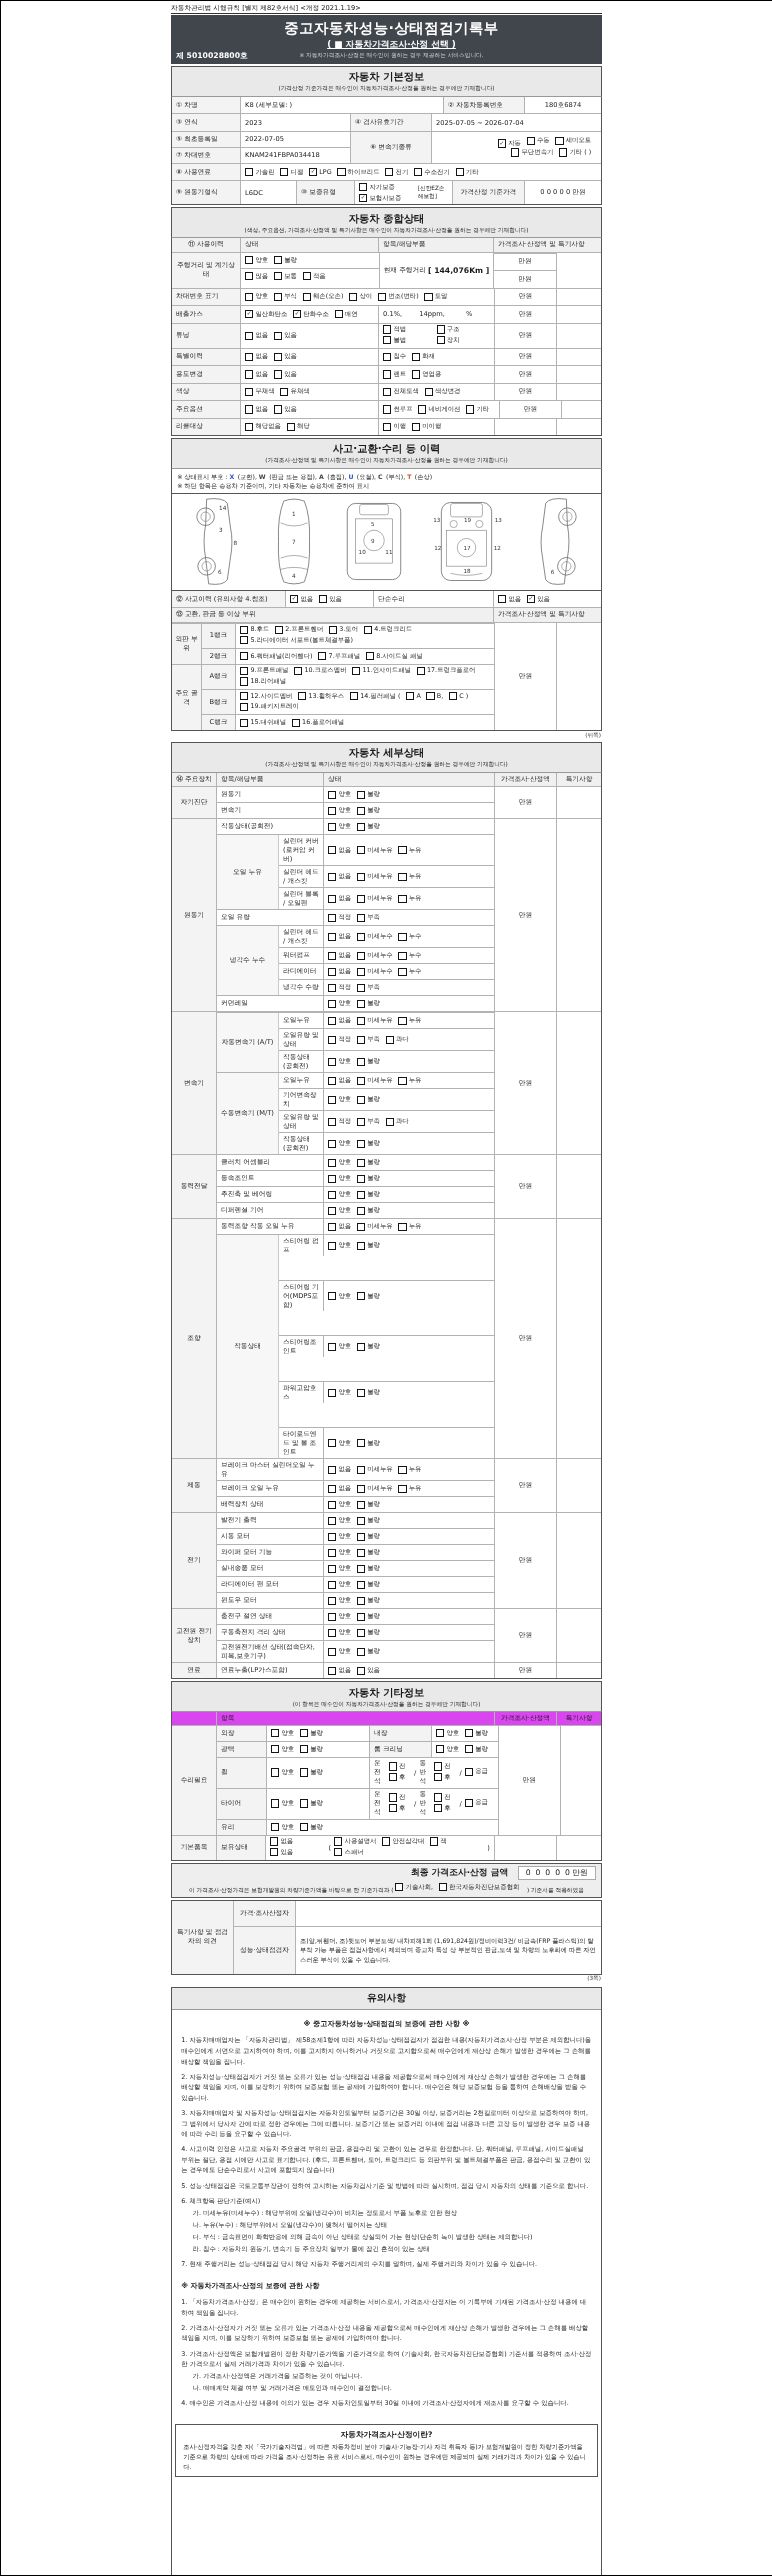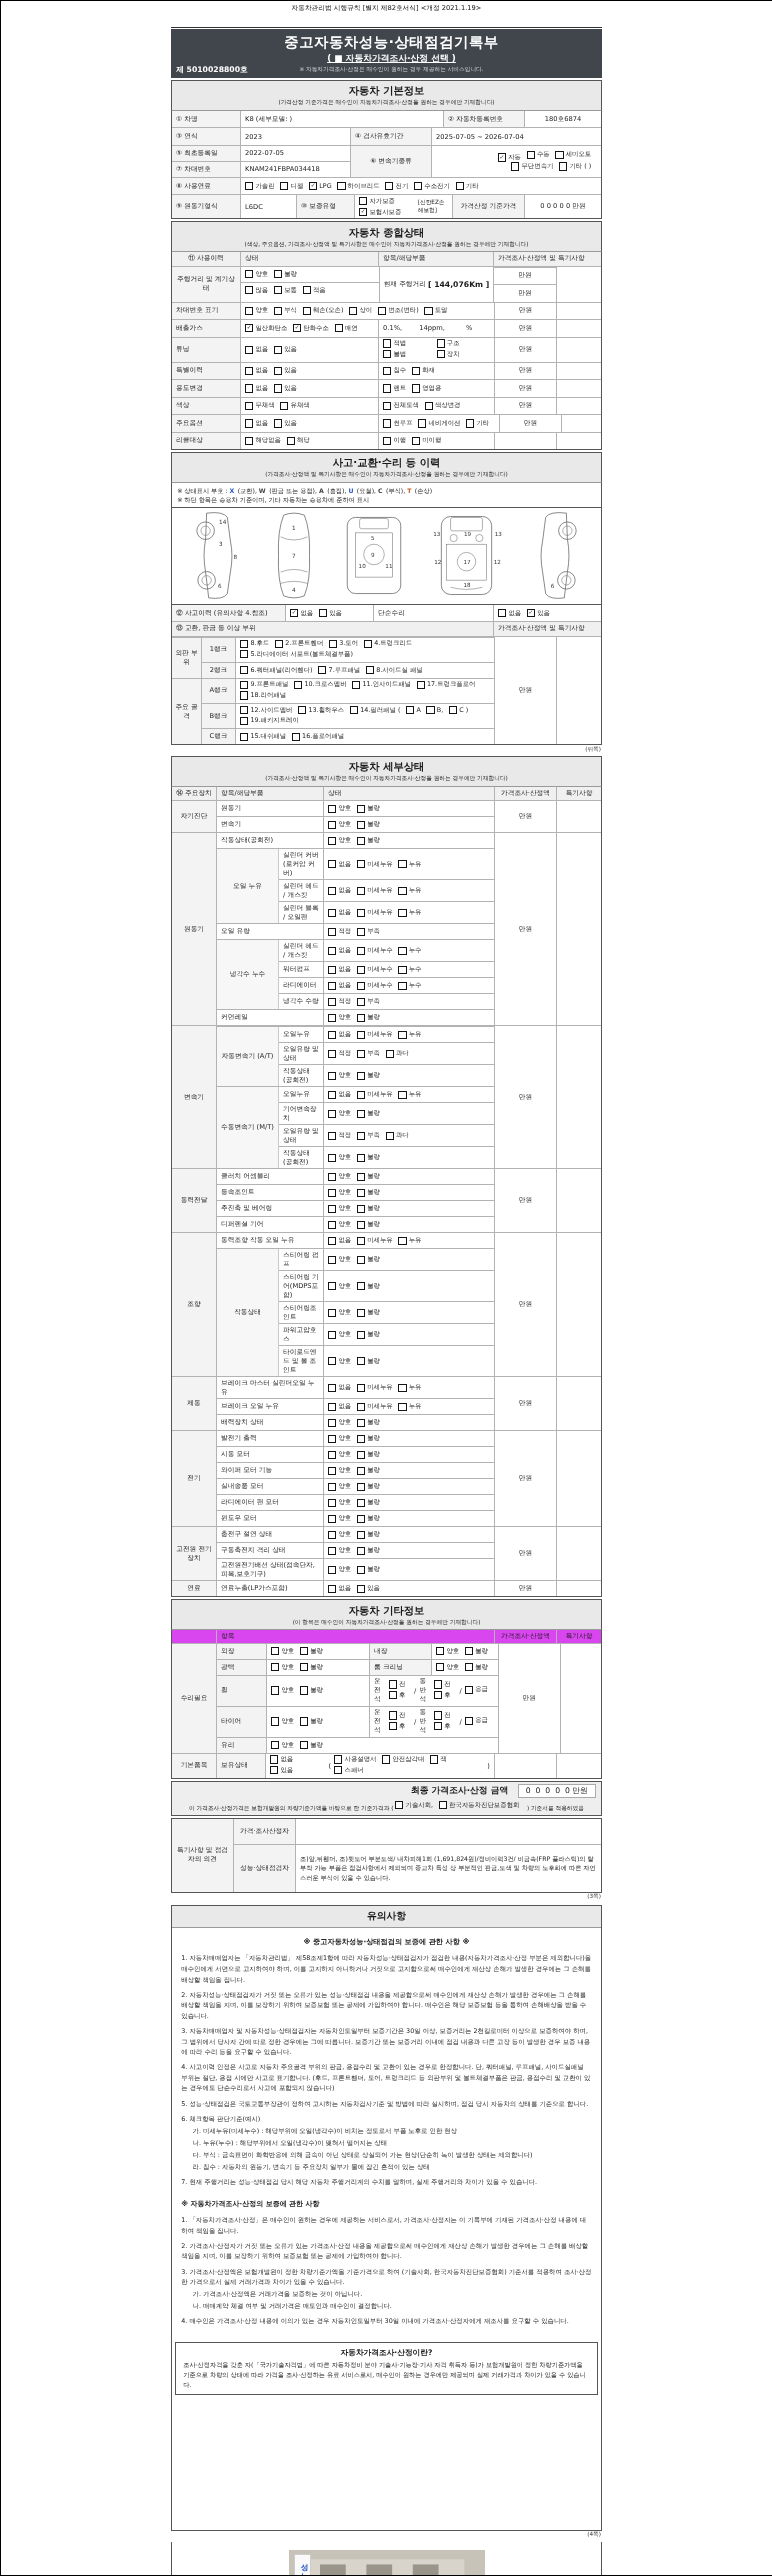--- a/index.html
+++ b/index.html
@@ -1,19 +1,19 @@
 <!DOCTYPE html>
 <html style="font-size:8.2px"><head>
 <meta charset="utf-8">
 <style>
   html,body{margin:0;padding:0;background:#fff;}
   .page{width:773px;height:2576px;background:#fff;border:0.5px solid #000;box-sizing:border-box;
         font-family:"DejaVu Sans","Liberation Sans",sans-serif;color:#1a1a1a;overflow:hidden;position:relative;}
   .col{width:431px;margin:0 auto;padding-top:3.1px;}
-  .lawline{font-size:6.7px;color:#111;padding-bottom:14px;border-bottom:1.5px double #333;text-align:center;}
+  .lawline{font-size:6.7px;color:#111;padding-bottom:0;border-bottom:1.5px double #333;}
   
   .dochead{background:#41464d;color:#fff;height:49px;position:relative;text-align:center;margin-top:1px;padding-left:10px;}
   .dochead .t1{font-size:14.4px;font-weight:bold;padding-top:4.1px;letter-spacing:0.5px;}
   .dochead .t2{font-size:8.8px;font-weight:bold;margin-top:1px;text-decoration:underline;}
   .dochead .t3{font-size:5.7px;color:#d8d8d8;margin-top:1px;}
   .docno{position:absolute;left:5.2px;bottom:3.1px;font-size:7.7px;font-weight:bold;}
   
   .sech{background:#e9e9e9;border:1px solid #555;border-bottom:0.5px solid #999;text-align:center;padding:3.1px 0 2.6px;}
   .sech .t{font-size:10.3px;font-weight:bold;}
   .sech .s{font-size:5.7px;margin-top:1px;color:#222;}
@@ -1111,21 +1111,21 @@
                     <span>미세누유</span>
                   </span>
                   <span class="cb">
                     <span class="bx"></span>
                     <span>누유</span>
                   </span>
                 </div>
               </div>
           <div class="g">
                 <div class="gl w118" style="background:#f7f7f7;">작동상태</div>
-            <div class="gb" style="border-left:0.5px solid #c9c9c9;">
+            <div class="gb" style="border-left:0.5px solid #c9c9c9;gap:24px;">
               <div class="r">
                     <div class="c fl">스티어링 펌프</div>
                     <div class="c w332">
                       <span class="cb">
                         <span class="bx"></span>
                         <span>양호</span>
                       </span>
                       <span class="cb">
                         <span class="bx"></span>
                         <span>불량</span>

